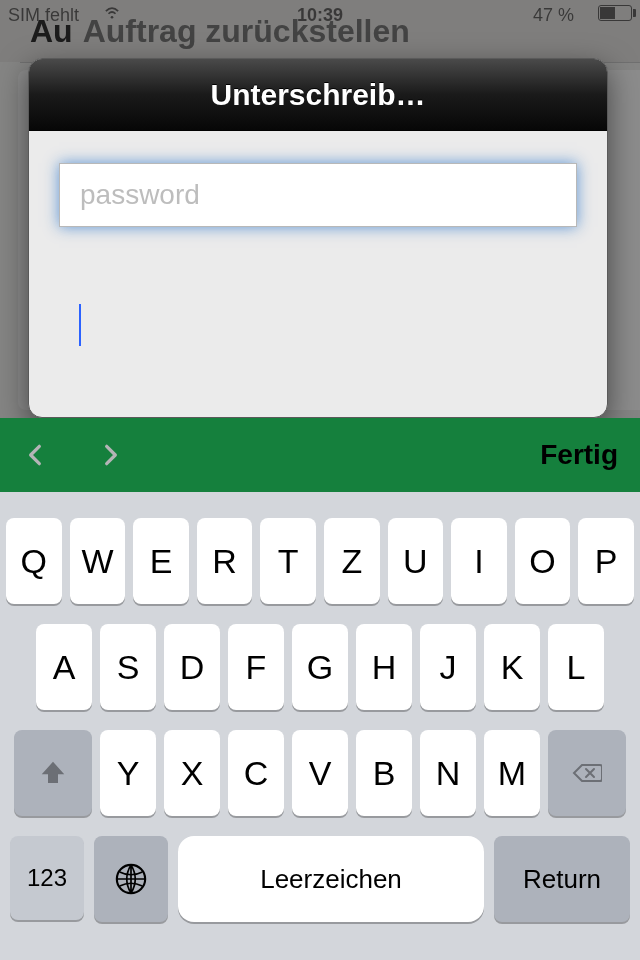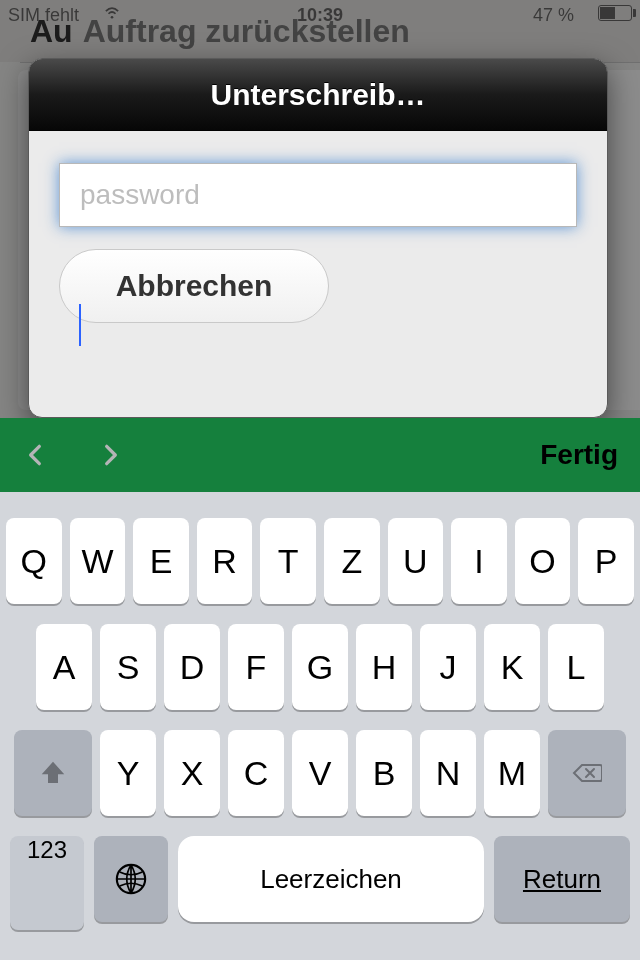--- a/index.html
+++ b/index.html
@@ -145,21 +145,20 @@
   flex:1; background:#fff; height:86px; border-radius:16px;
   display:flex; align-items:center; justify-content:center;
   font-size:26px; color:#000;
   box-shadow: 0 2px 0 rgba(0,0,0,0.28);
 }
 .key-return {
   width:136px; background:#adb2bb; height:86px; border-radius:8px;
   display:flex; align-items:center; justify-content:center;
   font-size:26px; color:#000;
   box-shadow: 0 2px 0 rgba(0,0,0,0.28);
-  text-decoration: underline;
 }
 .row4 { display:flex; gap:10px; padding:0 10px; }
 .key-globe svg { width:34px; height:34px; }
 .shift-icon { fill:#6c6f75; }
 .bksp-icon { fill:none; stroke:#6c6f75; stroke-width:2;}
 </style>
 </head>
 <body>
 
 <div class="bg-app">
@@ -189,23 +188,20 @@
         <div class="battery-tip"></div>
     </div>
   </div>
 </div>
 
 <div class="modal">
   <div class="modal-header">Unterschreib…</div>
   <div class="modal-body" style="position:relative;">
     <input type="text" class="password-field" placeholder="password" style="">
     <div class="cursor-bar"></div>
-    <div class="cancel-button">
-      <span>Abbrechen</span>
-    </div>
   </div>
 </div>
 
 <div class="kb-accessory">
   <div class="acc-left">
     <svg class="chev" viewBox="0 0 24 24">
         <path d="M16 4 L8 12 L16 20"></path>
       </svg>
     <svg class="chev" viewBox="0 0 24 24">
         <path d="M8 4 L16 12 L8 20"></path>
@@ -256,21 +252,21 @@
         <div class="key">M</div>
       </div>
     <div class="key key-wide">
       <svg viewBox="0 0 30 24">
         <path class="bksp-icon" d="M10 4 L28 4 Q30 4 30 6 L30 18 Q30 20 28 20 L10 20 L2 12 Z"></path>
         <path d="M14 8 L22 16 M22 8 L14 16" stroke="#6c6f75" stroke-width="2" stroke-linecap="round"></path>
       </svg>
     </div>
   </div>
   <div class="row4">
-    <div class="key key-func num" style="height:94px;border-radius:8px;display:flex;align-items:flex-start;justify-content:center;box-shadow:0 2px 0 rgba(0,0,0,0.28);">
+    <div class="key key-func num" style="height:84px;border-radius:8px;display:flex;align-items:center;justify-content:center;box-shadow:0 2px 0 rgba(0,0,0,0.28);">
       <span>123</span>
     </div>
     <div class="key key-func key-globe" style="height:86px;border-radius:8px;display:flex;align-items:center;justify-content:center;box-shadow:0 2px 0 rgba(0,0,0,0.28);">
       <svg viewBox="0 0 24 24">
         <circle cx="12" cy="12" r="10" fill="none" stroke="#000" stroke-width="1.5"></circle>
         <path d="M2 12 H22 M12 2 V22 M12 2 Q18 12 12 22 M12 2 Q6 12 12 22" fill="none" stroke="#000" stroke-width="1.2"></path>
         <path d="M4 7 Q12 11 20 7 M4 17 Q12 13 20 17" fill="none" stroke="#000" stroke-width="1.2"></path>
       </svg>
     </div>
     <div class="key-space">

